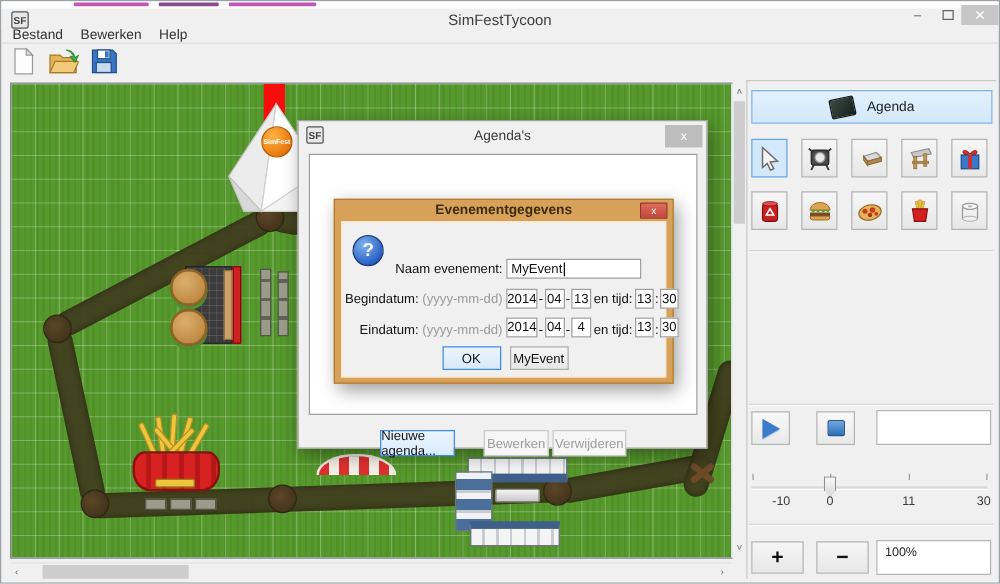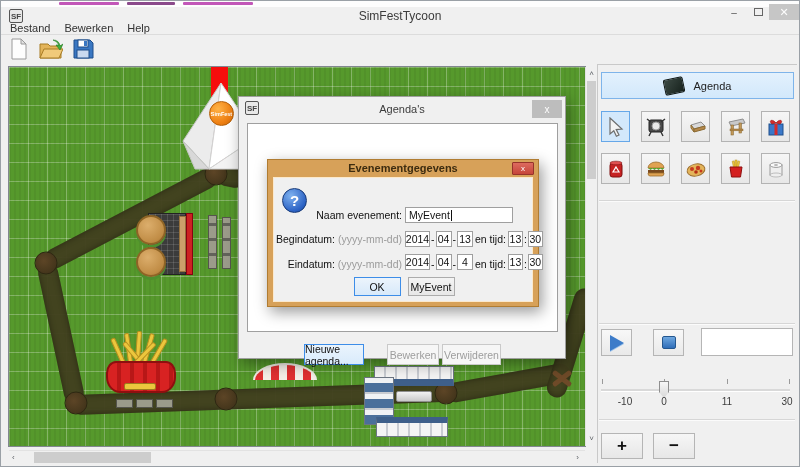--- a/index.html
+++ b/index.html
@@ -388,20 +388,21 @@
   <div class="tickmark" style="left:726px;"></div>
   <div class="tickmark" style="left:788px;"></div>
   <div class="abs" id="slider-thumb"></div>
   <div class="tick-label" style="left:602px;margin-left:22px;">-10</div>
   <div class="tick-label" style="left:663px;">0</div>
   <div class="tick-label" style="left:726px;">11</div>
   <div class="tick-label" style="left:786px;">30</div>
 
   <div class="zoom-btn" style="left:600px;">+</div>
   <div class="zoom-btn" style="left:652px;">−</div>
+  <div class="abs" id="zoom-value">100%</div>
 
   <div class="abs" id="agenda-dialog">
     <div id="agenda-titlebar">
       <div class="sf-icon abs" style="left:6px;top:4px;">SF</div>
       <div id="agenda-title">Agenda's</div>
       <div id="agenda-close">x</div>
     </div>
     <div id="agenda-list"></div>
     <div class="dlg-btn" id="btn-new-agenda">Nieuwe agenda...</div>
     <div class="dlg-btn disabled-btn" id="btn-edit">Bewerken</div>

